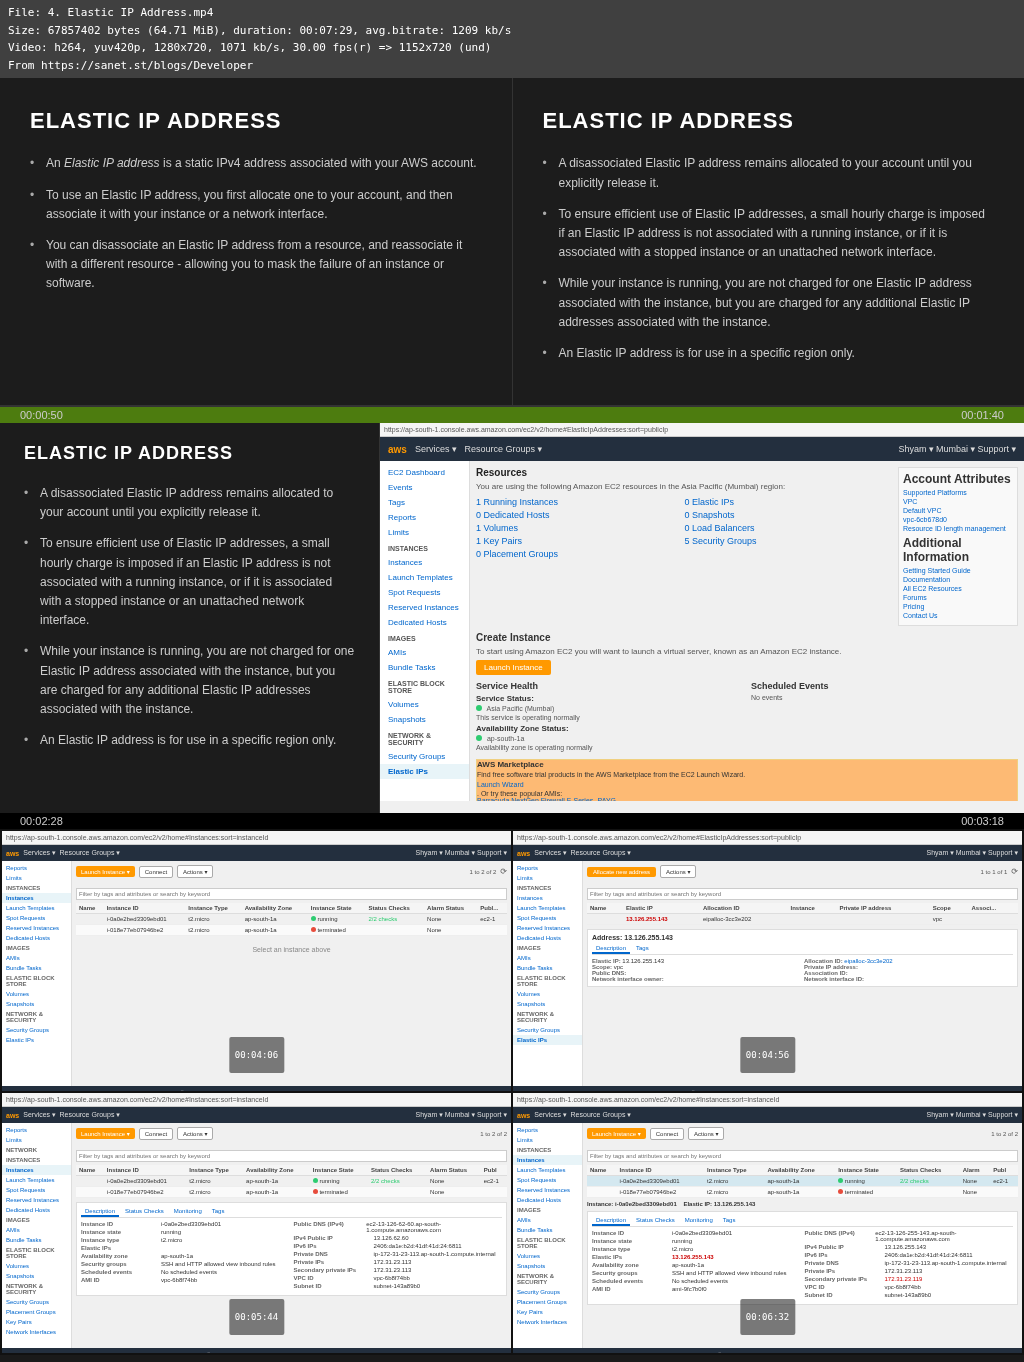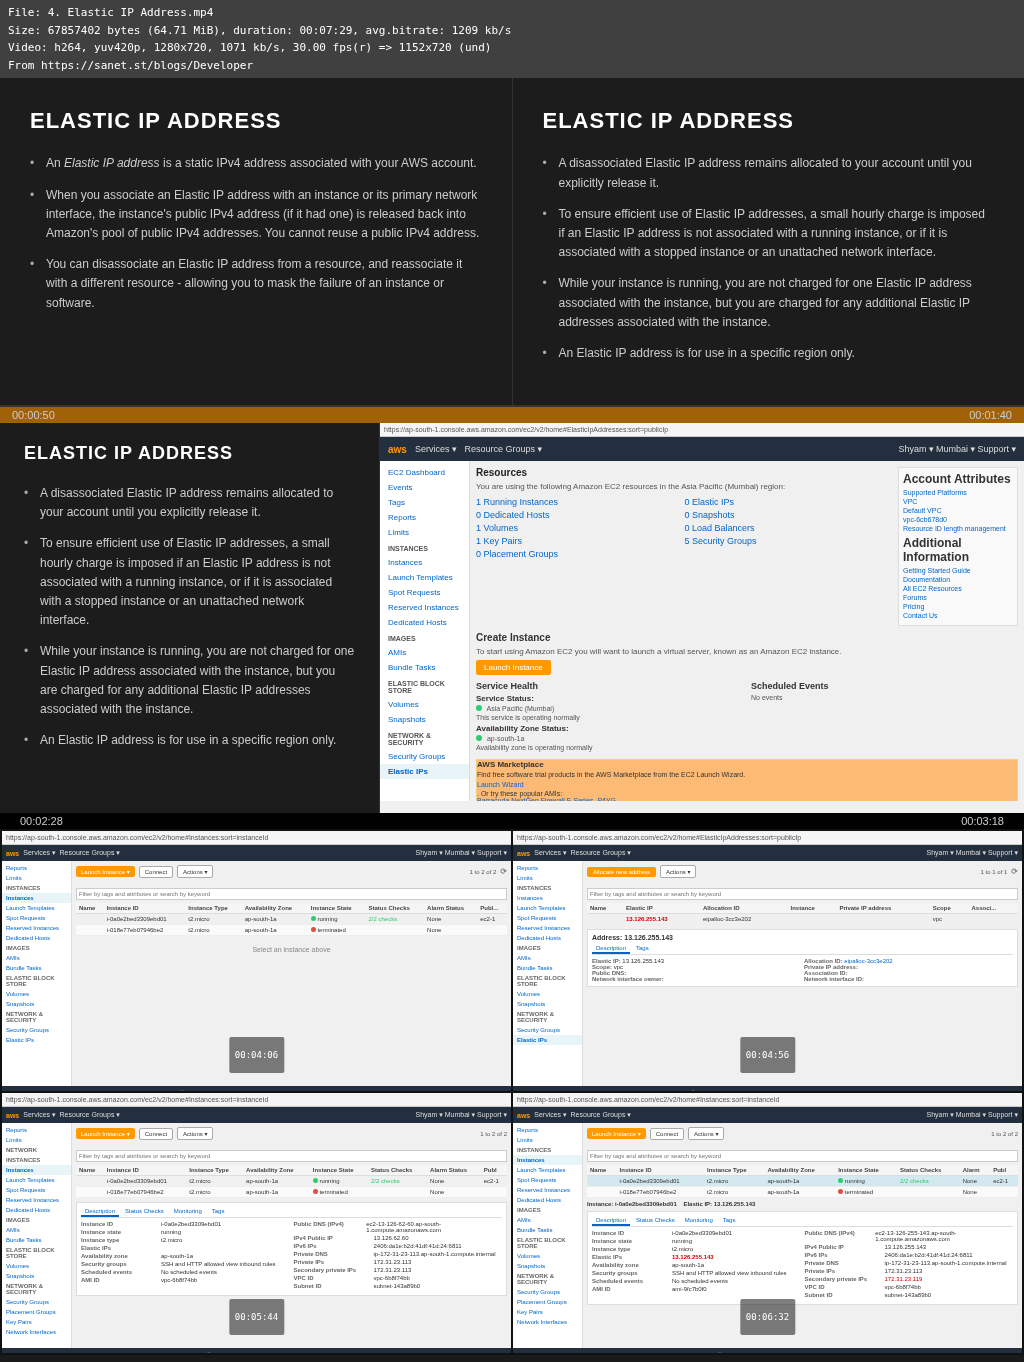--- a/index.html
+++ b/index.html
@@ -61,24 +61,24 @@
       position: absolute;
       left: 0;
       color: #aaa;
     }
     .slide-bullets li em {
       font-style: italic;
     }
 
     
     .timestamp-bar {
-      background: #a16207;
+      background: #4d7c0f;
       display: flex;
       justify-content: space-between;
-      padding: 2px 12px;
+      padding: 2px 20px;
       font-size: 11px;
       color: #ccc;
     }
 
     
     .middle-section {
       display: flex;
       background: #111;
     }
 
@@ -517,21 +517,21 @@
   <div>Video: h264, yuv420p, 1280x720, 1071 kb/s, 30.00 fps(r) =&gt; 1152x720 (und)</div>
   <div>From https://sanet.st/blogs/Developer</div>
 </div>
 
 <div class="top-section">
 
   <div class="slide-panel">
     <div class="slide-title">ELASTIC IP ADDRESS</div>
     <ul class="slide-bullets">
       <li>An <em>Elastic IP address</em> is a static IPv4 address associated with your AWS account.</li>
-      <li>When you associate an Elastic IP address with an instance or its primary network interface, the instance's public IPv4 address (if it had one) is released back into Amazon's pool of public IPv4 addresses. You cannot reuse a public IPv4 address.</li>
+      <li>To use an Elastic IP address, you first allocate one to your account, and then associate it with your instance or a network interface.</li>
       <li>You can disassociate an Elastic IP address from a resource, and reassociate it with a different resource - allowing you to mask the failure of an instance or software.</li>
     </ul>
   </div>
 
   <div class="slide-panel">
     <div class="slide-title">ELASTIC IP ADDRESS</div>
     <ul class="slide-bullets">
       <li>A disassociated Elastic IP address remains allocated to your account until you explicitly release it.</li>
       <li>To ensure efficient use of Elastic IP addresses, a small hourly charge is imposed if an Elastic IP address is not associated with a running instance, or if it is associated with a stopped instance or an unattached network interface.</li>
       <li>While your instance is running, you are not charged for one Elastic IP address associated with the instance, but you are charged for any additional Elastic IP addresses associated with the instance.</li>

